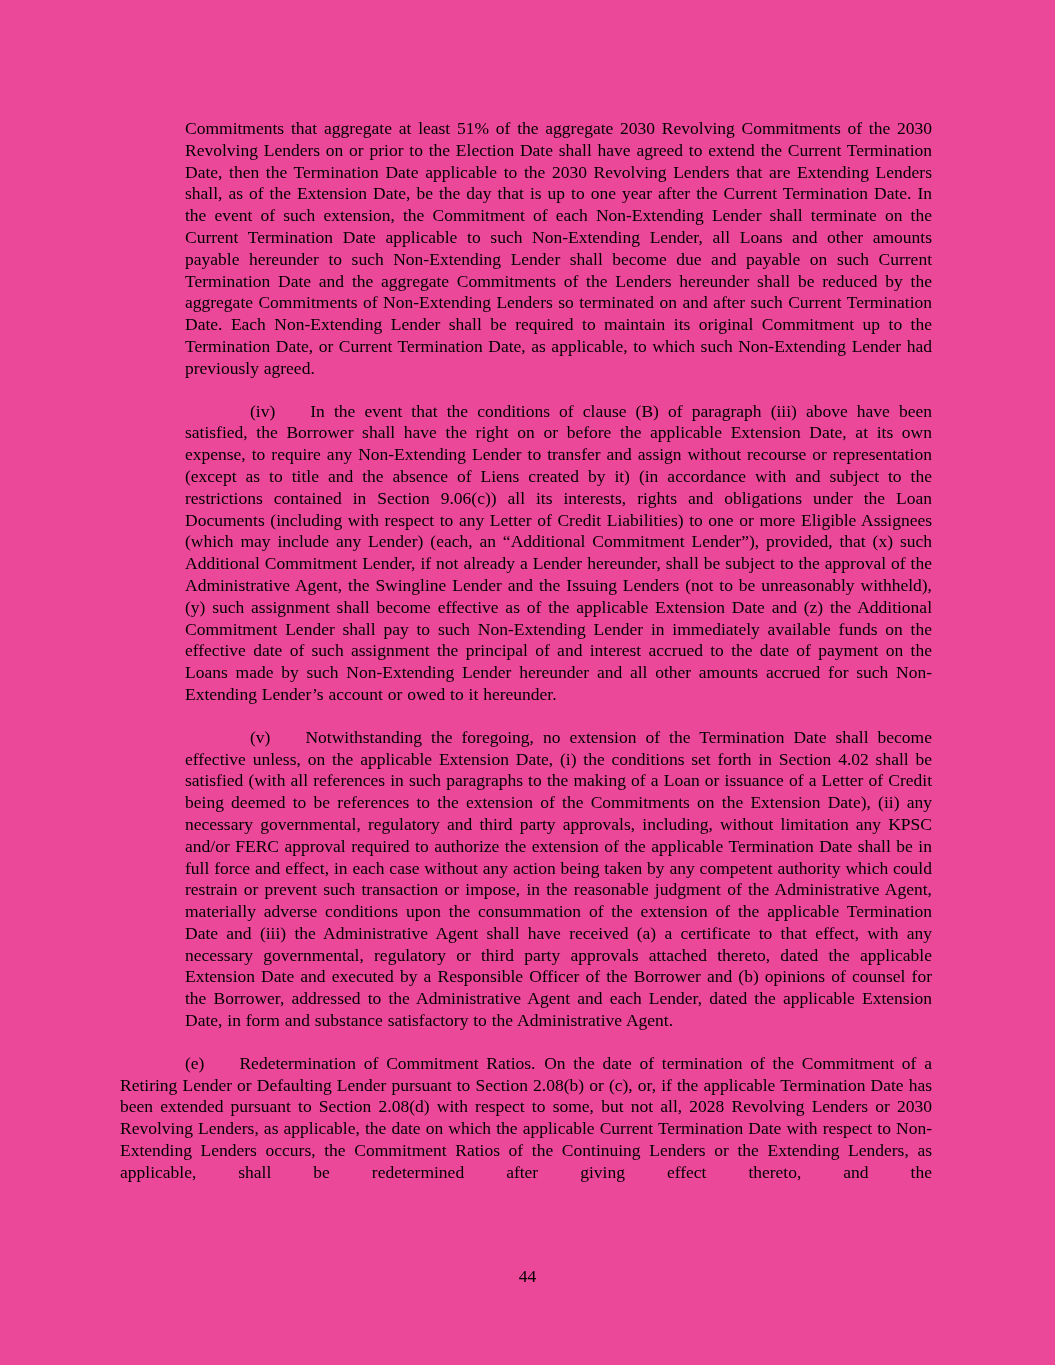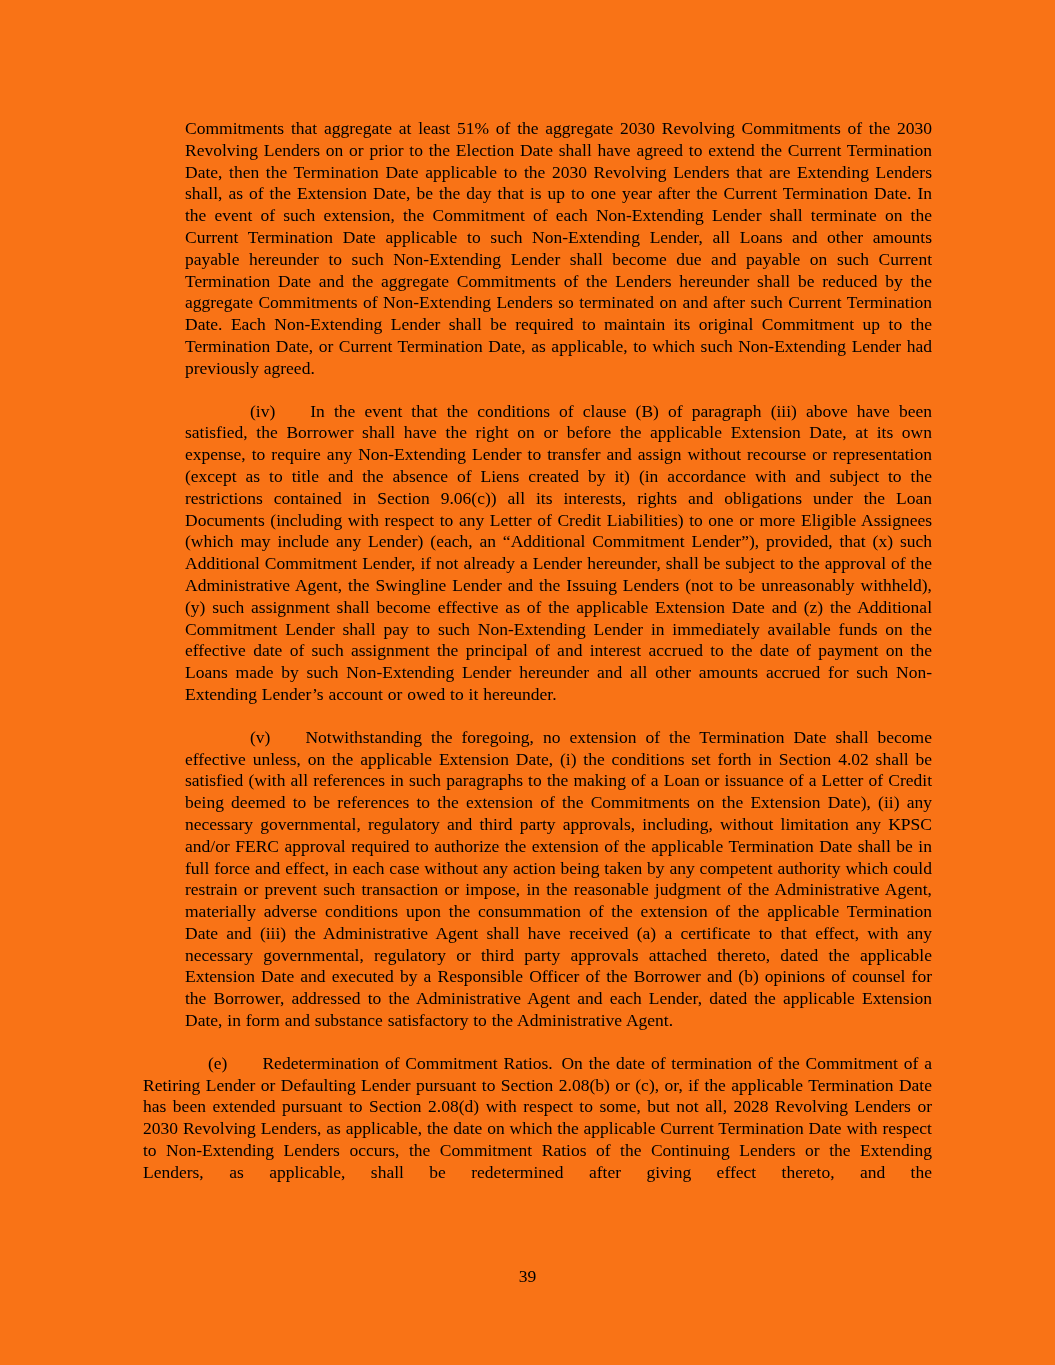--- a/index.html
+++ b/index.html
@@ -11,21 +11,21 @@
     width: 1055px;
     height: 1365px;
     font-family: "Liberation Serif", "DejaVu Serif", serif;
     color: #000000;
     overflow: hidden;
   }
   .page {
     position: relative;
     width: 1055px;
     height: 1365px;
-    background: #f97316;
+    background: #ec4899;
   }
   .content {
     position: absolute;
     left: 120px;
     top: 118px;
     width: 812px;
   }
   .para {
     margin: 0 0 21px 0;
     font-size: 17.5px;
@@ -34,21 +34,20 @@
     word-spacing: 0.5px;
   }
   .para.block {
     margin-left: 65px;
   }
   .para.ind {
     text-indent: 65px;
   }
   .para.last-justify {
     text-align-last: justify;
-    margin-left: 23px;
   }
   .u {
   }
   .page-number {
     position: absolute;
     left: 0;
     top: 1266px;
     width: 100%;
     text-align: center;
     font-size: 17.5px;
@@ -58,14 +57,14 @@
 </head>
 <body>
 
 <div class="page">
   <div class="content">
       <p class="para block"><span>Commitments that aggregate at least 51% of the aggregate 2030 Revolving Commitments of the 2030 Revolving Lenders on or prior to the Election Date shall have agreed to extend the Current Termination Date, then the Termination Date applicable to the 2030 Revolving Lenders that are Extending Lenders shall, as of the Extension Date, be the day that is up to one year after the Current Termination Date. In the event of such extension, the Commitment of each Non-Extending Lender shall terminate on the Current Termination Date applicable to such Non-Extending Lender, all Loans and other amounts payable hereunder to such Non-Extending Lender shall become due and payable on such Current Termination Date and the aggregate Commitments of the Lenders hereunder shall be reduced by the aggregate Commitments of Non-Extending Lenders so terminated on and after such Current Termination Date. Each Non-Extending Lender shall be required to maintain its original Commitment up to the Termination Date, or Current Termination Date, as applicable, to which such Non-Extending Lender had previously agreed.</span></p>
       <p class="para block ind"><span>(iv)  In the event that the conditions of clause (B) of paragraph (iii) above have been satisfied, the Borrower shall have the right on or before the applicable Extension Date, at its own expense, to require any Non-Extending Lender to transfer and assign without recourse or representation (except as to title and the absence of Liens created by it) (in accordance with and subject to the restrictions contained in Section 9.06(c)) all its interests, rights and obligations under the Loan Documents (including with respect to any Letter of Credit Liabilities) to one or more Eligible Assignees (which may include any Lender) (each, an “</span><span class="u">Additional Commitment Lender</span><span>”), provided, that (x) such Additional Commitment Lender, if not already a Lender hereunder, shall be subject to the approval of the Administrative Agent, the Swingline Lender and the Issuing Lenders (not to be unreasonably withheld), (y) such assignment shall become effective as of the applicable Extension Date and (z) the Additional Commitment Lender shall pay to such Non-Extending Lender in immediately available funds on the effective date of such assignment the principal of and interest accrued to the date of payment on the Loans made by such Non-Extending Lender hereunder and all other amounts accrued for such Non-Extending Lender’s account or owed to it hereunder.</span></p>
       <p class="para block ind"><span>(v)  Notwithstanding the foregoing, no extension of the Termination Date shall become effective unless, on the applicable Extension Date, (i) the conditions set forth in </span><span class="u">Section 4.02</span><span> shall be satisfied (with all references in such paragraphs to the making of a Loan or issuance of a Letter of Credit being deemed to be references to the extension of the Commitments on the Extension Date), (ii) any necessary governmental, regulatory and third party approvals, including, without limitation any KPSC and/or FERC approval required to authorize the extension of the applicable Termination Date shall be in full force and effect, in each case without any action being taken by any competent authority which could restrain or prevent such transaction or impose, in the reasonable judgment of the Administrative Agent, materially adverse conditions upon the consummation of the extension of the applicable Termination Date and (iii) the Administrative Agent shall have received (a) a certificate to that effect, with any necessary governmental, regulatory or third party approvals attached thereto, dated the applicable Extension Date and executed by a Responsible Officer of the Borrower and (b) opinions of counsel for the Borrower, addressed to the Administrative Agent and each Lender, dated the applicable Extension Date, in form and substance satisfactory to the Administrative Agent.</span></p>
       <p class="para ind last-justify"><span>(e)  </span><span class="u">Redetermination of Commitment Ratios</span><span>. On the date of termination of the Commitment of a Retiring Lender or Defaulting Lender pursuant to </span><span class="u">Section 2.08(b)</span><span> or </span><span class="u">(c)</span><span>, or, if the applicable Termination Date has been extended pursuant to Section 2.08(d) with respect to some, but not all, 2028 Revolving Lenders or 2030 Revolving Lenders, as applicable, the date on which the applicable Current Termination Date with respect to Non-Extending Lenders occurs, the Commitment Ratios of the Continuing Lenders or the Extending Lenders, as applicable, shall be redetermined after giving effect thereto, and the</span></p>
     </div>
-  <div class="page-number">39</div>
+  <div class="page-number">44</div>
 </div>
 
 </body></html>

